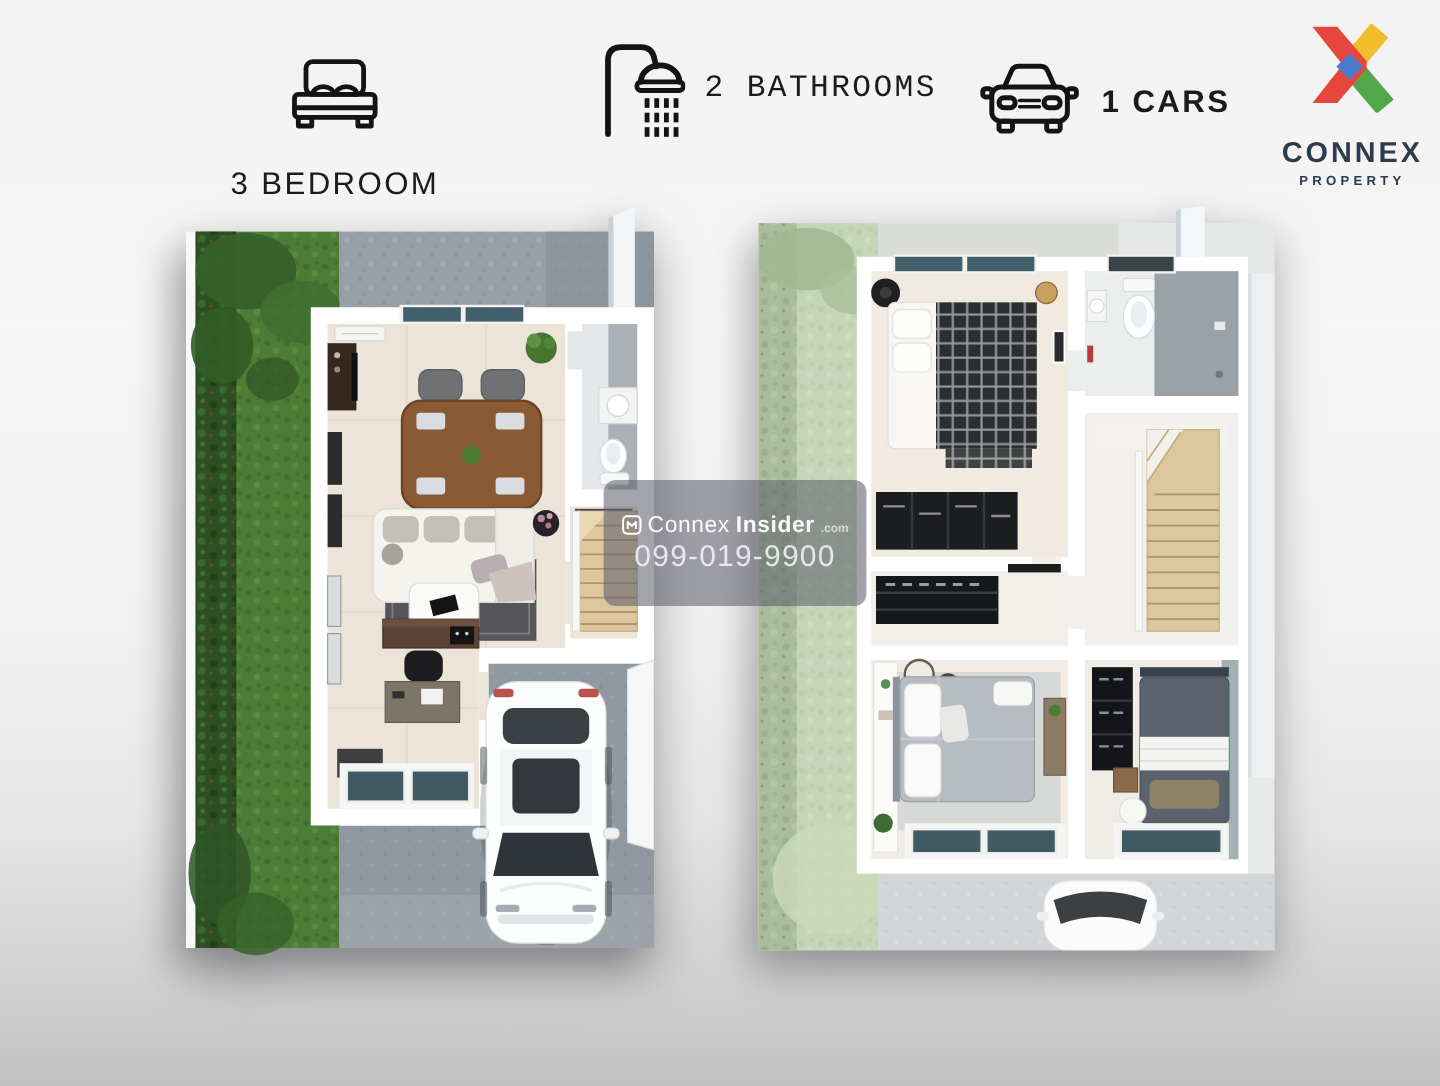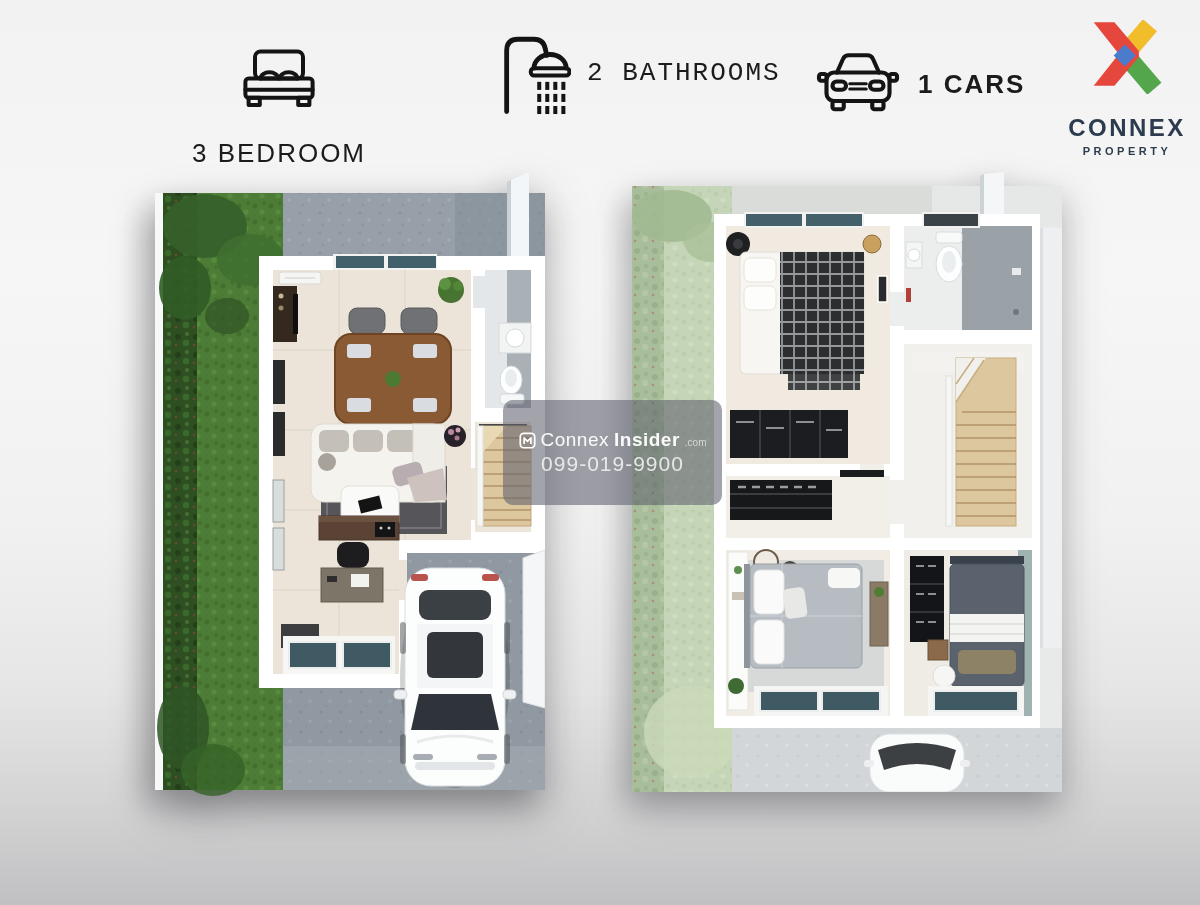--- a/index.html
+++ b/index.html
@@ -36,23 +36,23 @@
   .watermark {
     position:absolute; left:503px; top:400px; width:219px; height:105px;
     background:rgba(96,99,110,.58); border-radius:10px;
     display:flex; flex-direction:column; align-items:center; justify-content:center;
     color:#fff;
   }
   .wm-row1 { display:flex; align-items:baseline; gap:5px; color:rgba(255,255,255,.95); }
   .wm-icon { align-self:center; }
   .wm-light { font-size:19px; font-weight:400; letter-spacing:.5px; }
   .wm-bold  { font-size:19px; font-weight:bold; letter-spacing:.5px; }
-  .wm-suffix{ font-size:10px; opacity:.65; }
+  .wm-suffix{ font-size:10px; opacity:.65;font-weight:bold; }
   .wm-line2 { font-size:25px; color:rgba(242,242,246,.88); margin-top:3px; letter-spacing:.5px; }
-  .wm-line3 { font-size:21px; color:rgba(242,242,246,.88); margin-top:1px; letter-spacing:1px; }
+  .wm-line3 { font-size:25px; color:rgba(242,242,246,.88); margin-top:1px; letter-spacing:1px; }
   
   .floor-label {
     position:absolute; width:220px; text-align:center;
     font-size:25px; letter-spacing:2.5px; color:#141414; white-space:nowrap;
   }
   #label1 { left:250px; top:832px; }
   #label2 { left:733px; top:832px; }
 </style>
 </head>
 <body>

